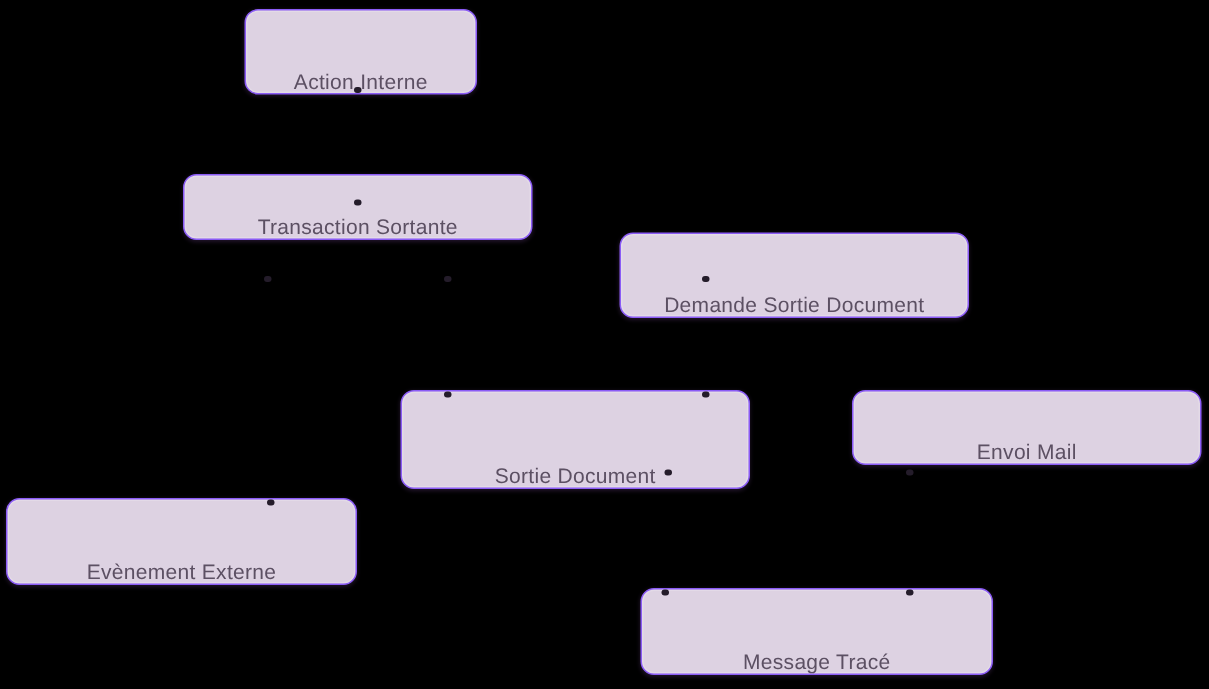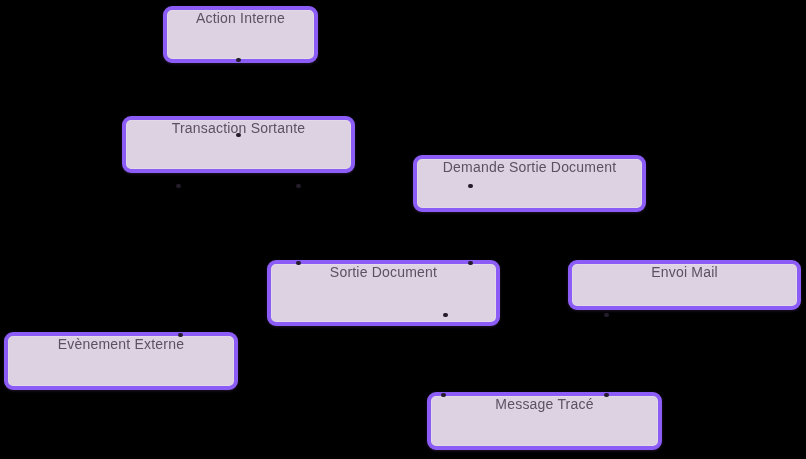--- a/index.html
+++ b/index.html
@@ -12,24 +12,24 @@
     width: 806px;
     height: 459px;
     background: #000000;
     overflow: hidden;
     font-family: "Liberation Sans", "DejaVu Sans", sans-serif;
   }
   .node {
     position: absolute;
     box-sizing: border-box;
     background: #ddd2e2;
-    border: 4px solid #8b5cf6;
+    border: 1px solid #8b5cf6;
     border-radius: 9px;
     display: flex;
-    align-items: flex-start;
+    align-items: flex-end;
     justify-content: center;
     box-shadow: 0 1px 3px rgba(40, 25, 50, 0.85), inset 0 0 0 1px rgba(255,255,255,0.18);
     cursor: default;
   }
   .node-label {
     color: #5c5063;
     font-size: 14px;
     letter-spacing: 0.2px;
     white-space: nowrap;
     text-align: center;
@@ -45,21 +45,21 @@
   }
 </style>
 </head>
 <body>
 
 <div class="canvas">
   <div id="nodes-layer">
       <div class="node" style="left: 163px; top: 6px; width: 155px; height: 57px;">
         <span class="node-label">Action Interne</span>
       </div>
-      <div class="node" style="left: 122px; top: 116px; width: 233px; height: 57px;">
+      <div class="node" style="left: 122px; top: 116px; width: 233px; height: 44px;">
         <span class="node-label">Transaction Sortante</span>
       </div>
       <div class="node" style="left: 413px; top: 132px; width: 233px; height: 57px; margin-top: 23px;">
         <span class="node-label">Demande Sortie Document</span>
       </div>
       <div class="node" style="left: 267px; top: 260px; width: 233px; height: 66px;">
         <span class="node-label">Sortie Document</span>
       </div>
       <div class="node" style="left: 568px; top: 260px; width: 233px; height: 50px;">
         <span class="node-label">Envoi Mail</span>

